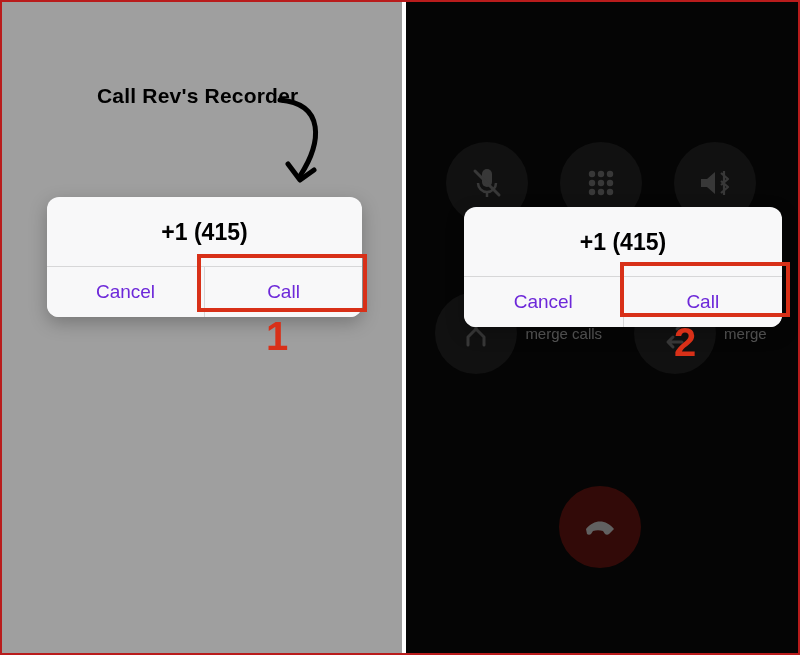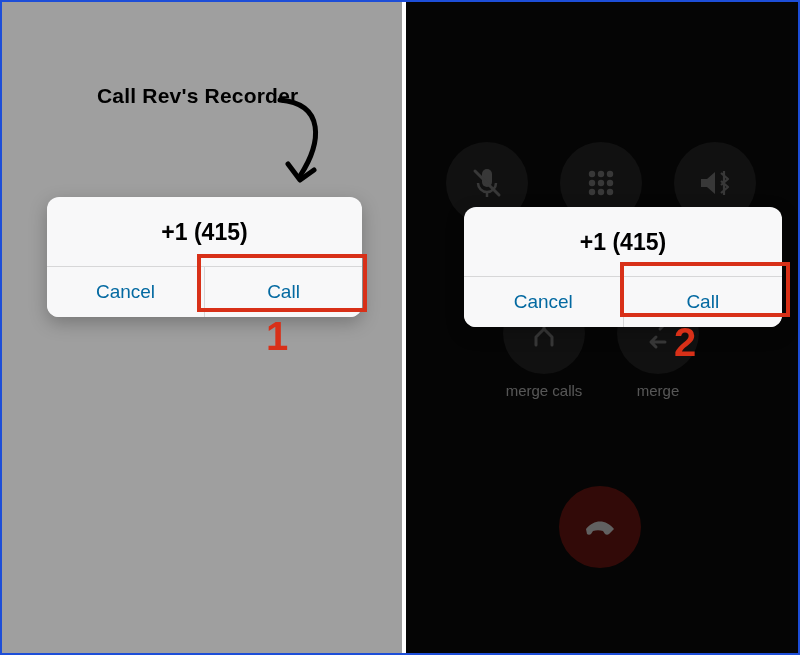--- a/index.html
+++ b/index.html
@@ -3,21 +3,21 @@
 <meta charset="utf-8">
 <style>
   * { box-sizing: border-box; margin: 0; padding: 0; }
   html, body { width: 800px; height: 655px; overflow: hidden; font-family: -apple-system, "Helvetica Neue", Helvetica, Arial, sans-serif; }
   body { background: #fff; }
 
   .stage {
     position: relative;
     width: 800px;
     height: 655px;
-    border: 2px solid #1d4ed8;
+    border: 2px solid #b91c1c;
   }
 
   
   .panel {
     position: absolute;
     top: 0;
     bottom: 0;
   }
   .panel-left {
     left: 0;
@@ -86,21 +86,21 @@
   .alert-actions {
     display: flex;
     height: 50px;
   }
   .alert-btn {
     flex: 1 1 0;
     display: flex;
     align-items: center;
     justify-content: center;
     font-size: 19px;
-    color: #0369a1;
+    color: #6d28d9;
     background: #f8f8f9;
     position: relative;
   }
   .alert-btn.cancel {
     font-weight: 400;
     border-right: 1px solid #d7d7d8;
   }
   .alert-btn.call {
     font-weight: 400;
   }
@@ -144,21 +144,20 @@
     position: absolute;
     left: 0; right: 0;
     top: 140px;
     display: flex;
     justify-content: center;
     gap: 32px;
     padding: 0 24px;
   }
   .ctl-col {
     display: flex;
-    flex-direction: column;
     align-items: center;
     gap: 8px;
   }
   .ctl-btn {
     width: 82px;
     height: 82px;
     border-radius: 50%;
     background: #2b2b2b;
     display: flex;
     align-items: center;

